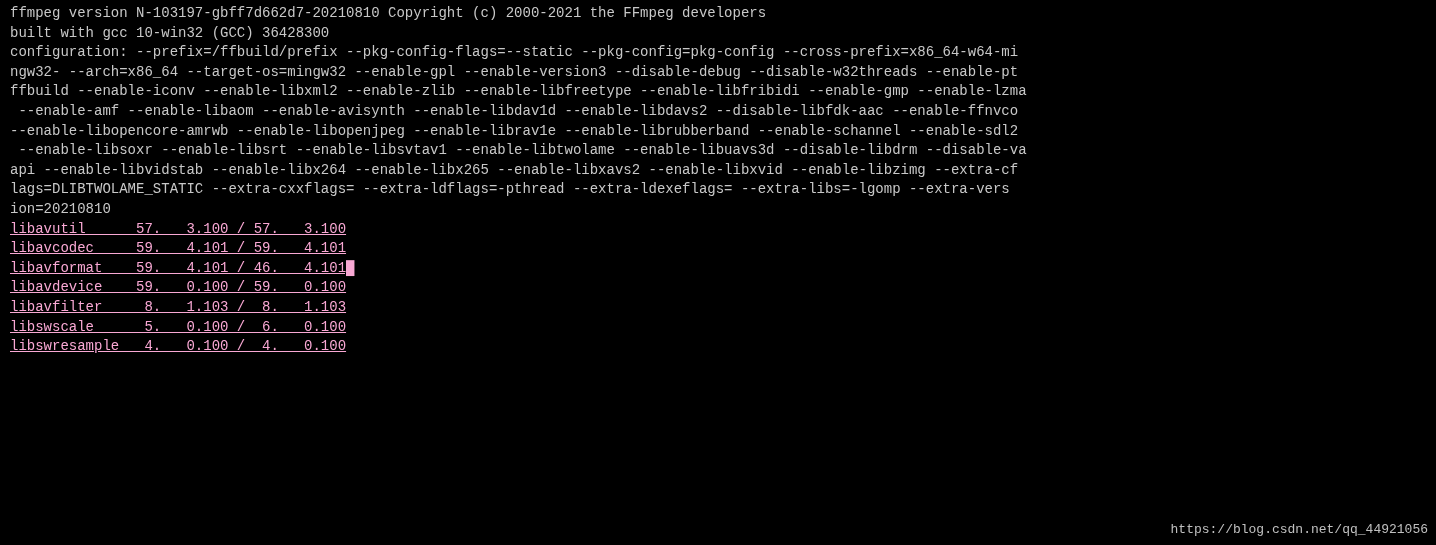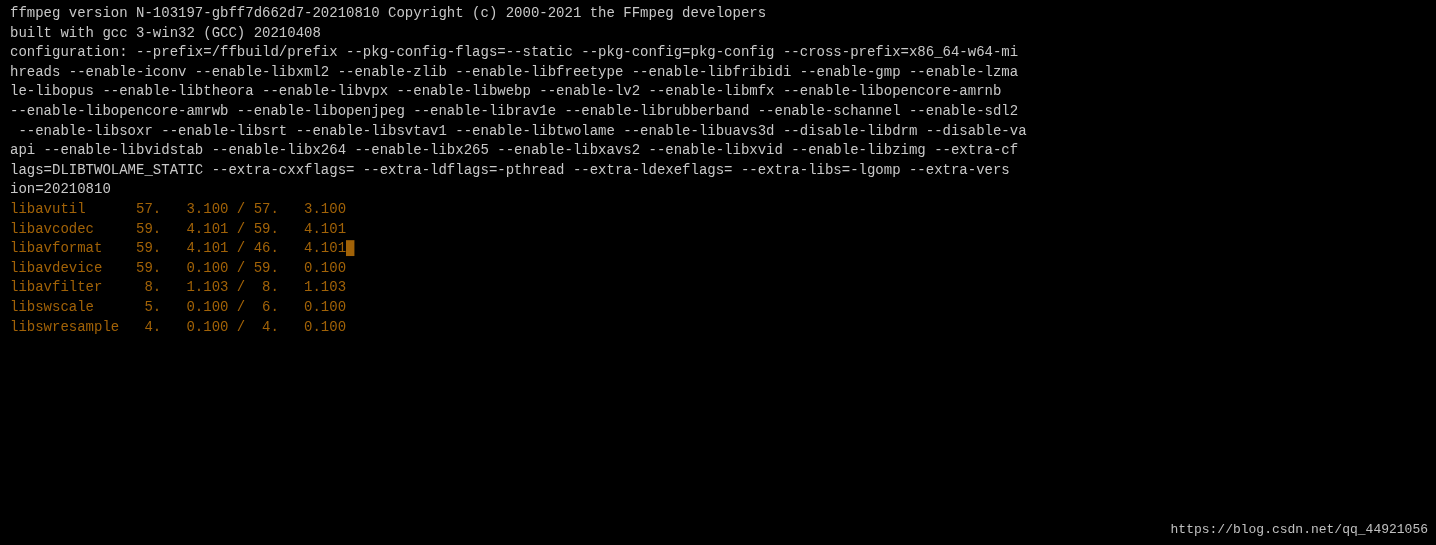--- a/index.html
+++ b/index.html
@@ -29,42 +29,44 @@
     }
 
     .terminal-line {
       white-space: pre;
       line-height: 1.4;
       color: #c8c8c8;
       font-size: 14px;
     }
 
     .terminal-line.orange {
-      color: #a16207;
+      color: #f9a8d4;
+      text-decoration: underline;
     }
 
     .watermark {
       position: absolute;
       bottom: 8px;
       right: 8px;
       color: #c0c0c0;
       font-size: 13px;
       font-family: 'Courier New', Courier, monospace;
     }
   </style>
 </head>
 <body>
 
 <div class="terminal">
   <div id="lines-container">
       <div class="terminal-line">ffmpeg version N-103197-gbff7d662d7-20210810 Copyright (c) 2000-2021 the FFmpeg developers</div>
-      <div class="terminal-line">built with gcc 3-win32 (GCC) 20210408</div>
+      <div class="terminal-line">built with gcc 10-win32 (GCC) 36428300</div>
       <div class="terminal-line">configuration: --prefix=/ffbuild/prefix --pkg-config-flags=--static --pkg-config=pkg-config --cross-prefix=x86_64-w64-mi</div>
-      <div class="terminal-line">hreads --enable-iconv --enable-libxml2 --enable-zlib --enable-libfreetype --enable-libfribidi --enable-gmp --enable-lzma</div>
-      <div class="terminal-line">le-libopus --enable-libtheora --enable-libvpx --enable-libwebp --enable-lv2 --enable-libmfx --enable-libopencore-amrnb </div>
+      <div class="terminal-line">ngw32- --arch=x86_64 --target-os=mingw32 --enable-gpl --enable-version3 --disable-debug --disable-w32threads --enable-pt</div>
+      <div class="terminal-line">ffbuild --enable-iconv --enable-libxml2 --enable-zlib --enable-libfreetype --enable-libfribidi --enable-gmp --enable-lzma</div>
+      <div class="terminal-line"> --enable-amf --enable-libaom --enable-avisynth --enable-libdav1d --enable-libdavs2 --disable-libfdk-aac --enable-ffnvco</div>
       <div class="terminal-line">--enable-libopencore-amrwb --enable-libopenjpeg --enable-librav1e --enable-librubberband --enable-schannel --enable-sdl2</div>
       <div class="terminal-line"> --enable-libsoxr --enable-libsrt --enable-libsvtav1 --enable-libtwolame --enable-libuavs3d --disable-libdrm --disable-va</div>
       <div class="terminal-line">api --enable-libvidstab --enable-libx264 --enable-libx265 --enable-libxavs2 --enable-libxvid --enable-libzimg --extra-cf</div>
       <div class="terminal-line">lags=DLIBTWOLAME_STATIC --extra-cxxflags= --extra-ldflags=-pthread --extra-ldexeflags= --extra-libs=-lgomp --extra-vers</div>
       <div class="terminal-line">ion=20210810</div>
       <div class="terminal-line orange">libavutil      57.   3.100 / 57.   3.100</div>
       <div class="terminal-line orange">libavcodec     59.   4.101 / 59.   4.101</div>
       <div class="terminal-line orange">libavformat    59.   4.101 / 46.   4.101█</div>
       <div class="terminal-line orange">libavdevice    59.   0.100 / 59.   0.100</div>
       <div class="terminal-line orange">libavfilter     8.   1.103 /  8.   1.103</div>

